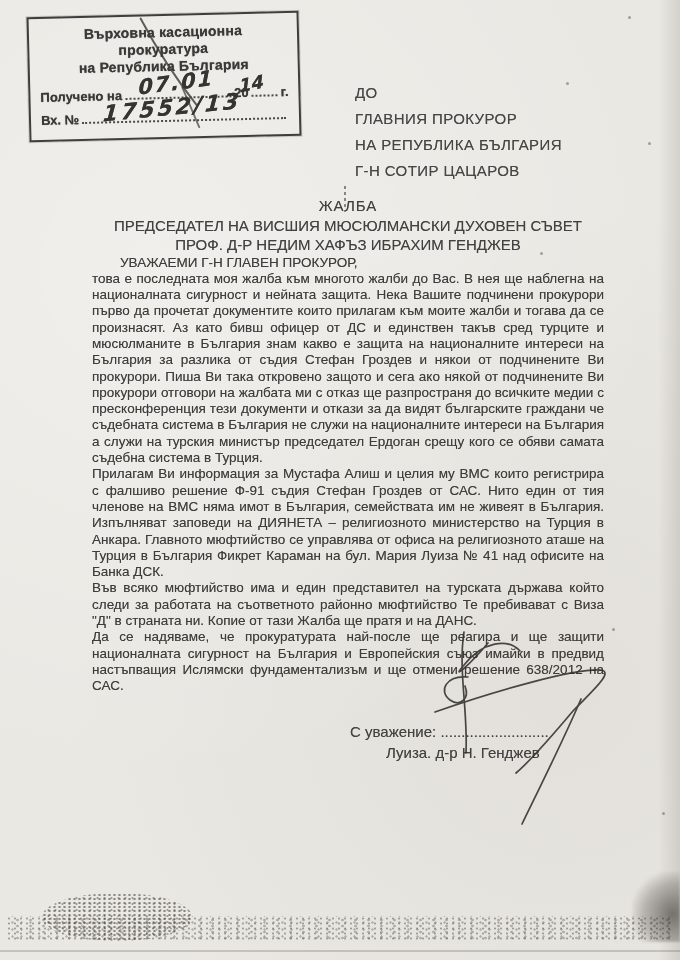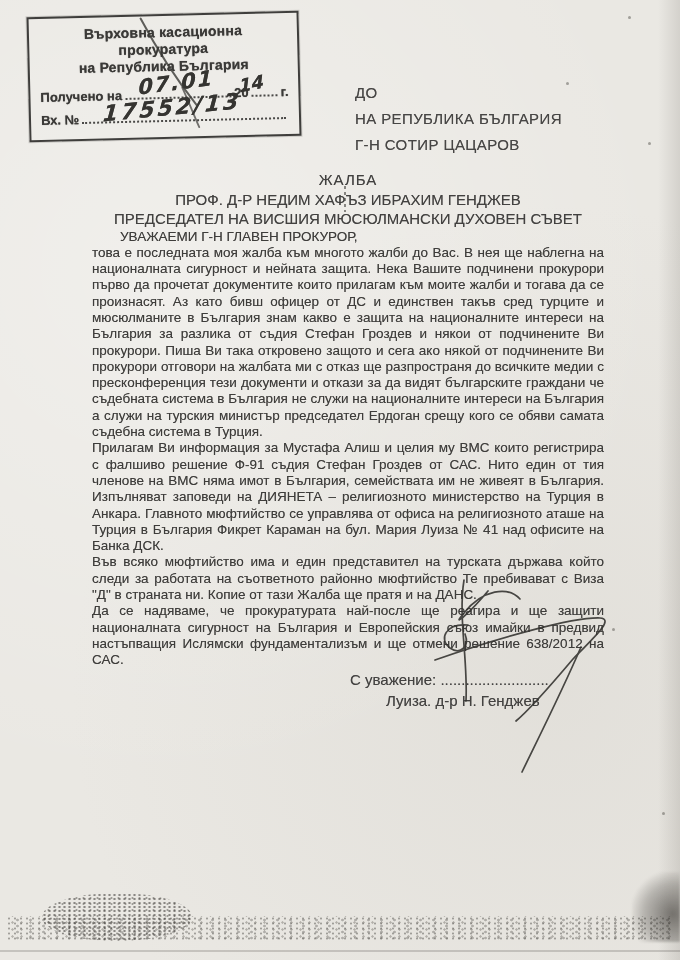--- a/index.html
+++ b/index.html
@@ -41,21 +41,21 @@
 
   .title-block { margin-top:12px; text-align:center; font-size:15px; line-height:19.5px; color:#424140;
                  text-shadow:0 0 .5px rgba(66,65,62,.55); }
   .title-heading { letter-spacing:1px; }
 
   .body-block { font-size:13.5px; line-height:16.3px; text-align:justify;
                 color:#3e3d3b; text-shadow:0 0 .45px rgba(62,61,58,.55); }
   .salutation { padding-left:28px; margin:0 0 0 0; text-align:left; }
   .body-block p { margin:0; }
 
-  .signature-area { position:relative; margin-left:258px; font-size:15px; line-height:21px;
+  .signature-area { position:relative; margin-top:26px; margin-left:258px; font-size:15px; line-height:21px;
                     color:#434241; text-shadow:0 0 .5px rgba(67,66,63,.55); }
   .signature-name { margin-left:36px; }
   .signature-scribble { position:absolute; left:38px; top:-96px; overflow:visible; pointer-events:none; }
 
   
   .edge-right { position:absolute; right:0; top:0; bottom:0; width:22px;
                 background:linear-gradient(to right, rgba(95,90,82,0), rgba(95,90,82,.16)); }
   .noise-band { position:absolute; left:6px; top:916px; width:668px; height:26px; opacity:.72;
     background-image:
       radial-gradient(circle, rgba(50,48,44,.55) .8px, transparent 1.3px),
@@ -103,28 +103,29 @@
     <svg class="stamp-strike" width="272" height="120" viewBox="0 0 272 120">
       <path d="M112,2 C124,26 142,58 166,90" fill="none" stroke="#3a3936" stroke-width="2" stroke-linecap="round" opacity=".8"></path>
       <path d="M152,72 C158,86 163,100 168,112" fill="none" stroke="#3a3936" stroke-width="1.8" stroke-linecap="round" opacity=".7"></path>
     </svg>
   </div>
 
   <div class="content">
 
     <div class="addressee">
       <div>ДО</div>
+      <div>ГЛАВНИЯ ПРОКУРОР</div>
       <div>НА РЕПУБЛИКА БЪЛГАРИЯ</div>
       <div>Г-Н СОТИР ЦАЦАРОВ</div>
     </div>
 
     <div class="title-block">
       <div class="title-heading">ЖАЛБА</div>
+      <div>ПРЕДСЕДАТЕЛ НА ВИСШИЯ МЮСЮЛМАНСКИ ДУХОВЕН СЪВЕТ</div>
       <div>ПРОФ. Д-Р НЕДИМ ХАФЪЗ ИБРАХИМ ГЕНДЖЕВ</div>
-      <div>ПРЕДСЕДАТЕЛ НА ВИСШИЯ МЮСЮЛМАНСКИ ДУХОВЕН СЪВЕТ</div>
     </div>
 
     <div class="body-block">
       <p class="salutation">УВАЖАЕМИ Г-Н ГЛАВЕН ПРОКУРОР,</p>
       <p>това е последната моя жалба към многото жалби до Вас. В нея ще наблегна на националната сигурност и нейната защита. Нека Вашите подчинени прокурори първо да прочетат документите които прилагам към моите жалби и тогава да се произнасят. Аз като бивш офицер от ДС и единствен такъв сред турците и мюсюлманите в България знам какво е защита на националните интереси на България за разлика от съдия Стефан Гроздев и някои от подчинените Ви прокурори. Пиша Ви така откровено защото и сега ако някой от подчинените Ви прокурори отговори на жалбата ми с отказ ще разпространя до всичките медии с пресконференция тези документи и откази за да видят българските граждани че съдебната система в България не служи на националните интереси на България а служи на турския министър председател Ердоган срещу кого се обяви самата съдебна система в Турция.</p>
       <p>Прилагам Ви информация за Мустафа Алиш и целия му ВМС които регистрира с фалшиво решение Ф-91 съдия Стефан Гроздев от САС. Нито един от тия членове на ВМС няма имот в България, семействата им не живеят в България. Изпълняват заповеди на ДИЯНЕТА – религиозното министерство на Турция в Анкара. Главното мюфтийство се управлява от офиса на религиозното аташе на Турция в България Фикрет Караман на бул. Мария Луиза № 41 над офисите на Банка ДСК.</p>
       <p>Във всяко мюфтийство има и един представител на турската държава който следи за работата на съответното районно мюфтийство Те пребивават с Виза "Д" в страната ни. Копие от тази Жалба ще пратя и на ДАНС.</p>
       <p>Да се надяваме, че прокуратурата най-после ще реагира и ще защити националната сигурност на България и Европейския съюз имайки в предвид настъпващия Ислямски фундаментализъм и ще отмени решение 638/2012 на САС.</p>
     </div>
 

